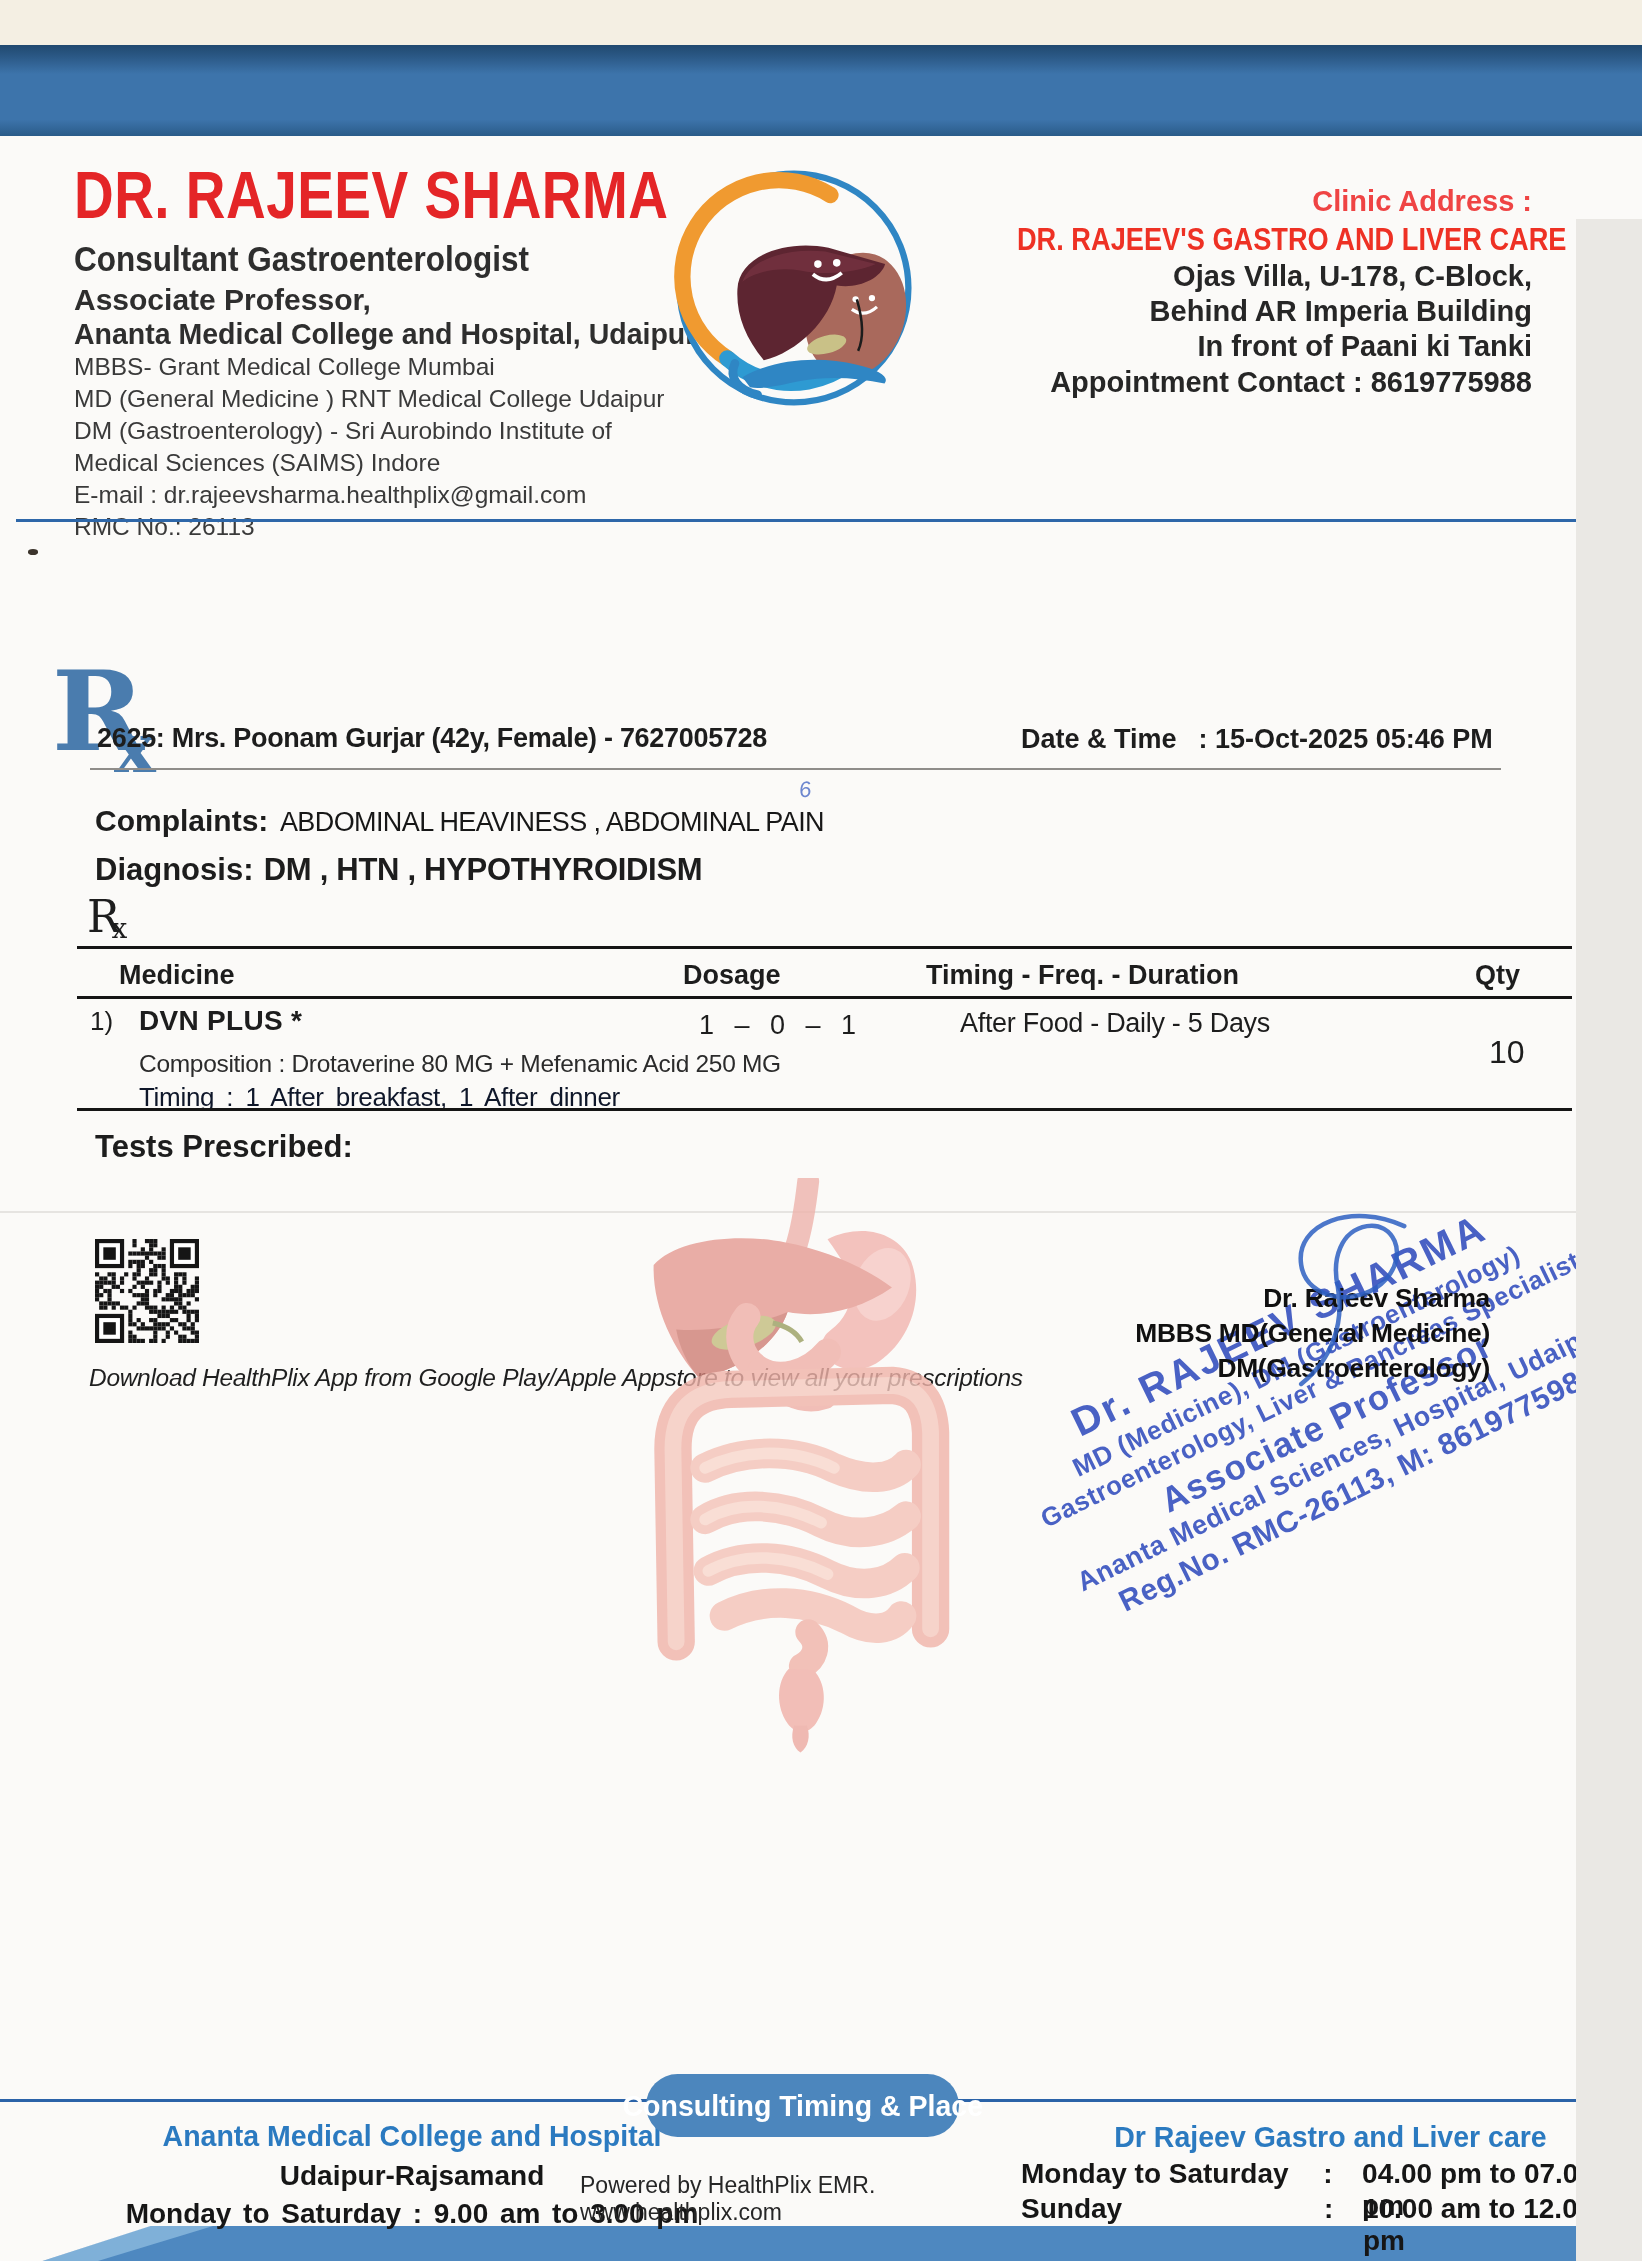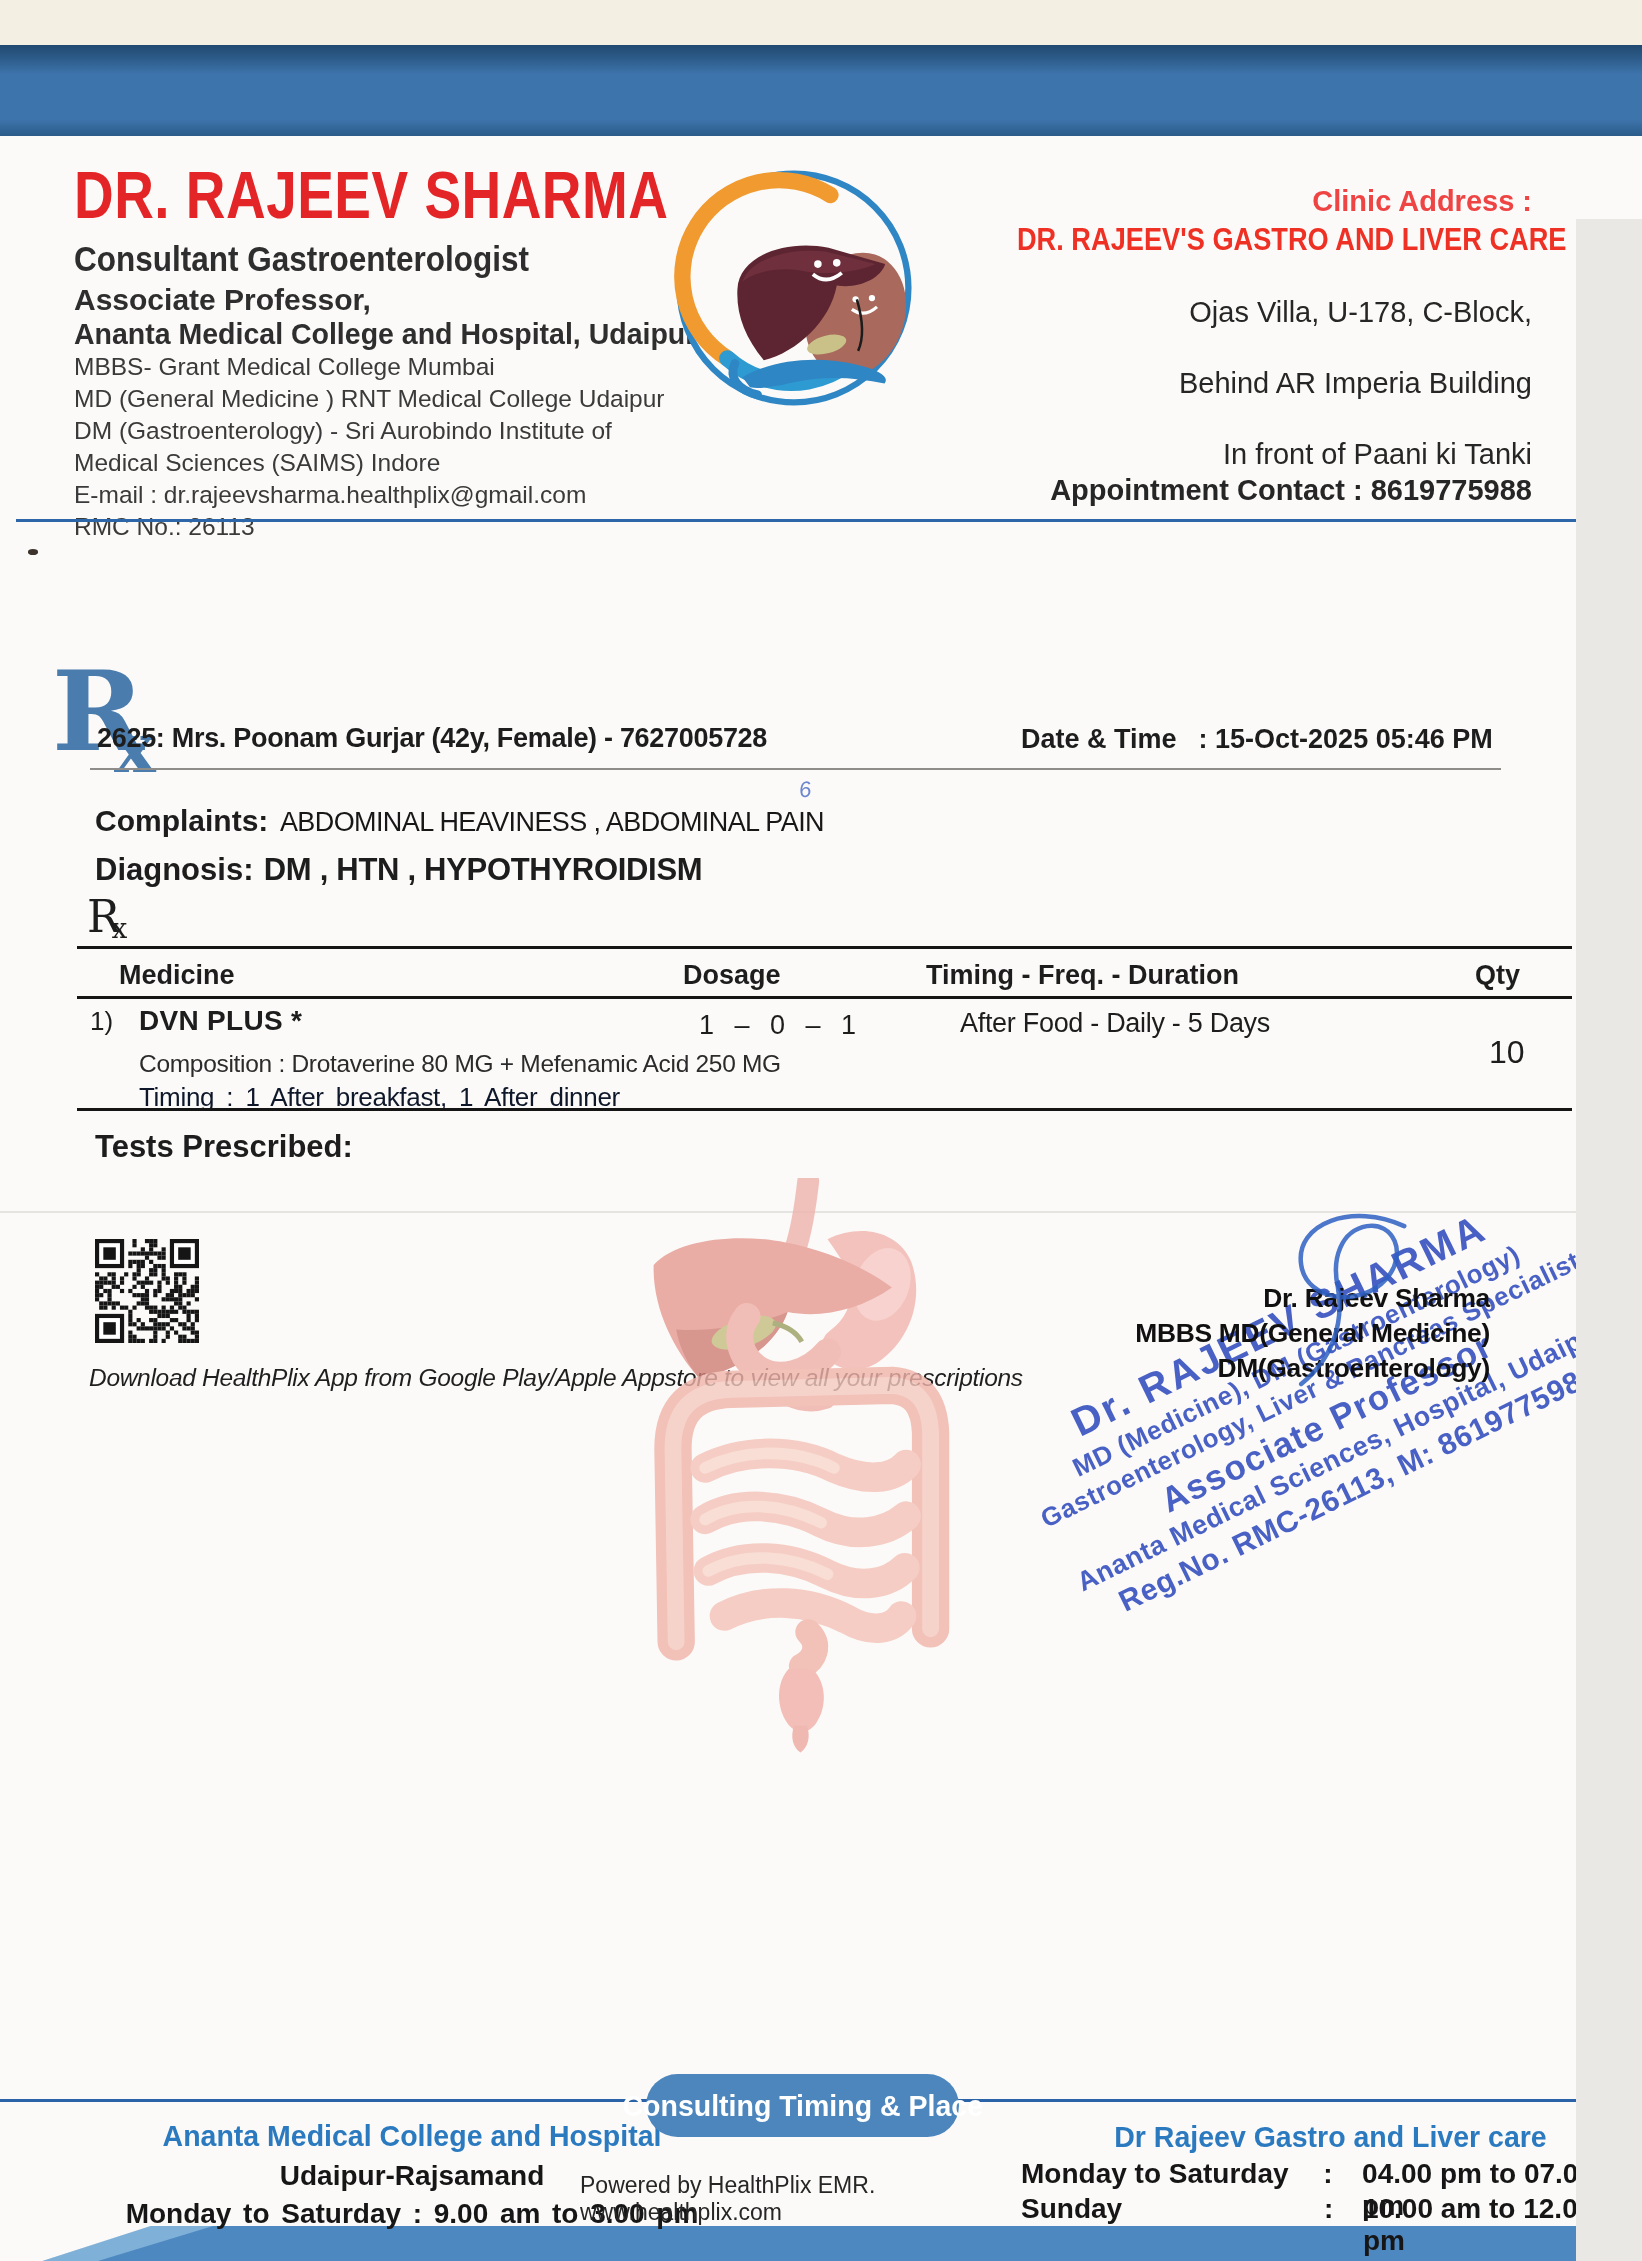--- a/index.html
+++ b/index.html
@@ -40,21 +40,21 @@
   .doc-desig{margin-top:9px;font-size:35px;font-weight:bold;color:#2e2e2e;line-height:39px;
     display:block;transform:scaleX(.9);transform-origin:left center;white-space:nowrap;}
   .doc-role{margin-top:5.2px;font-size:30px;font-weight:bold;color:#2e2e2e;line-height:33px;}
   .doc-inst{font-size:30px;font-weight:bold;color:#2e2e2e;line-height:35px;
     display:block;transform:scaleX(.95);transform-origin:left center;white-space:nowrap;}
   .doc-qual{font-size:24.5px;color:var(--gray-ink);line-height:32px;}
   .header-right{right:111px;top:183px;width:612px;text-align:right;z-index:2;}
   .clinic-label{font-size:29px;font-weight:bold;color:#ef4444;line-height:36px;}
   .clinic-name{font-size:32px;font-weight:bold;color:#ee3124;line-height:40px;
     display:inline-block;transform:scaleX(.85);transform-origin:right center;white-space:nowrap;}
-  .clinic-line{font-size:29px;font-weight:normal;color:#262626;line-height:35px;margin-top:36px;}
+  .clinic-line{font-size:29px;font-weight:bold;color:#262626;line-height:35px;}
   .clinic-appt{font-size:29px;font-weight:bold;color:#262626;line-height:37px;}
   .logo-box{left:667px;top:156px;width:254px;height:264px;}
   .rule-header{left:16px;top:519px;width:1560px;height:2.6px;background:var(--rule-blue);}
 
   
   .rx-big{left:52px;top:656px;width:155px;height:142px;color:var(--rx-blue);font-family:"DejaVu Serif",serif;}
   .rx-big .r{font-size:111px;font-weight:bold;line-height:110px;}
   .rx-big .x{position:absolute;left:62px;top:50px;font-size:70px;font-weight:bold;}
   .rx-small{left:87px;top:894px;width:77px;height:58px;color:#1d1d1d;font-family:"DejaVu Serif",serif;}
   .rx-small .r{font-size:44px;line-height:45px;}

